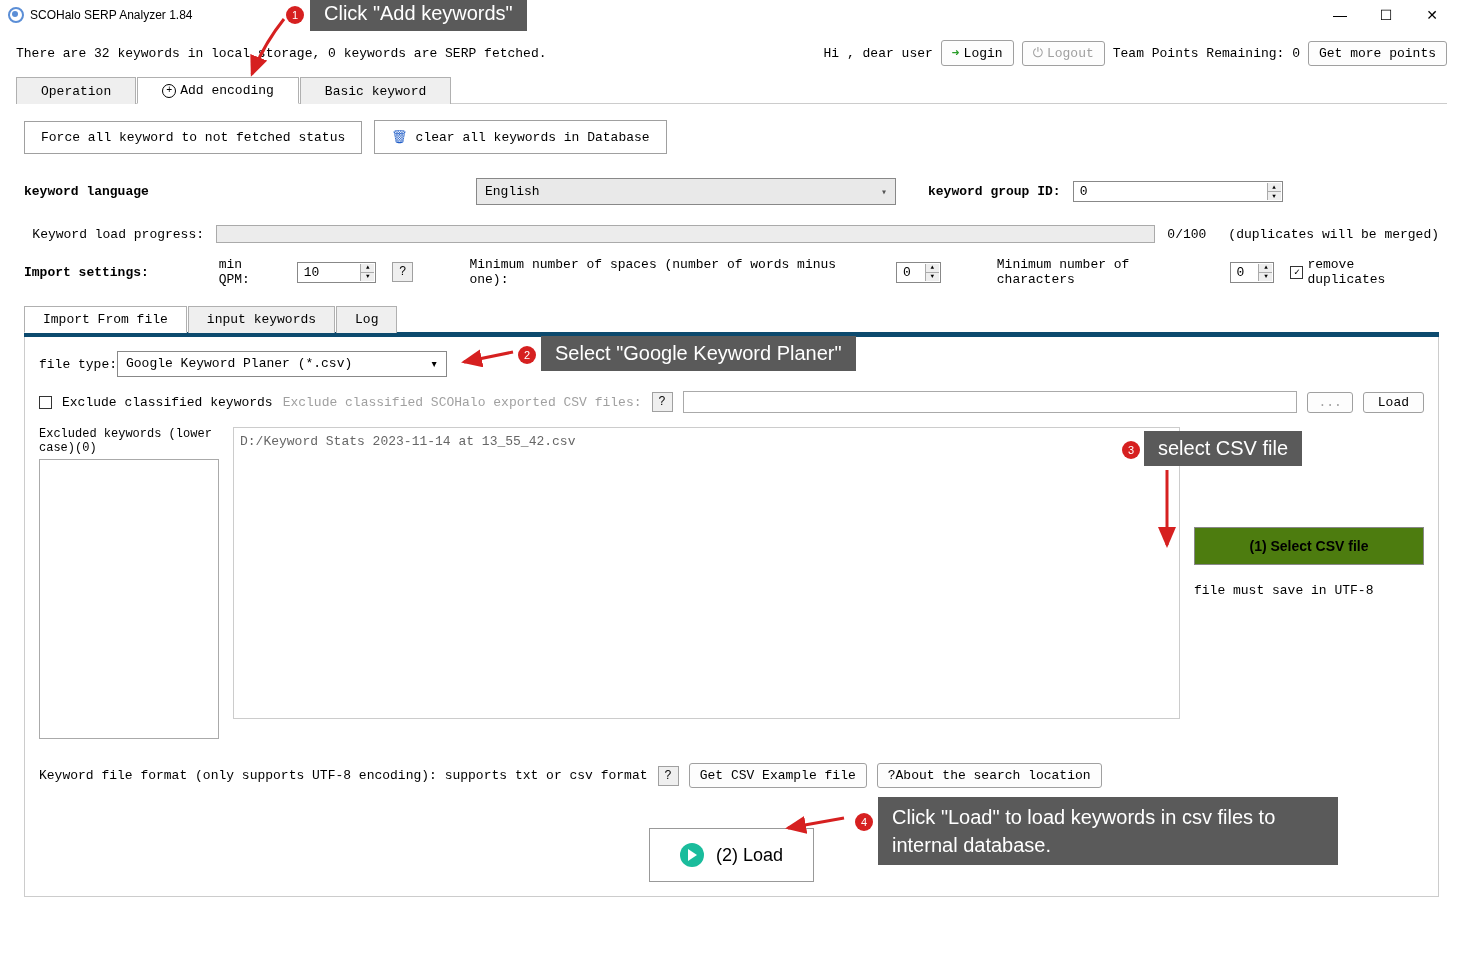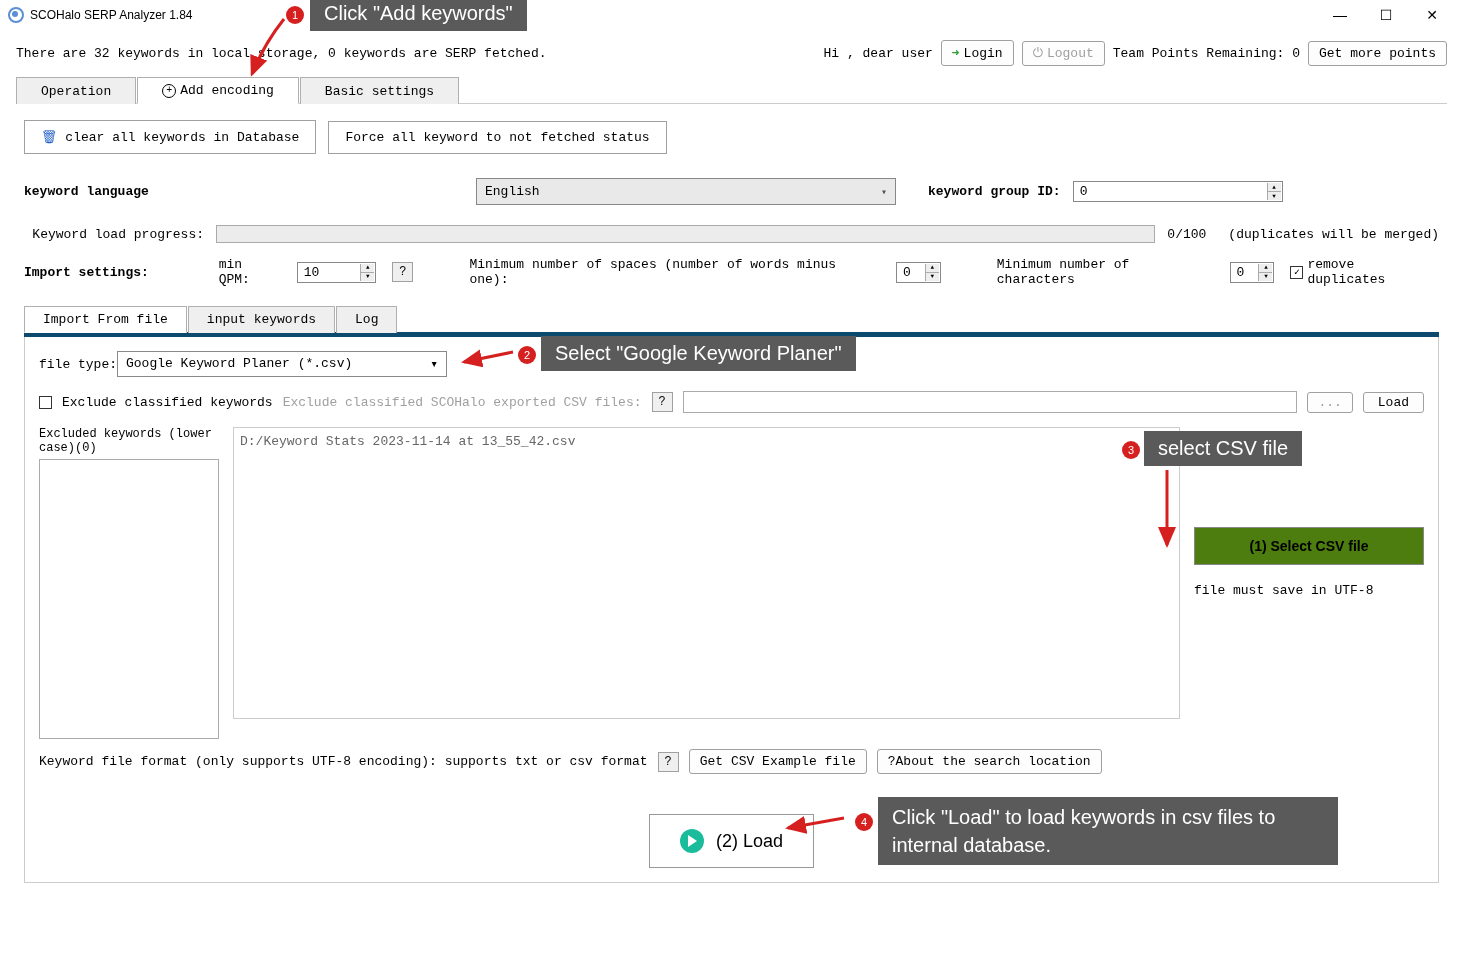--- a/index.html
+++ b/index.html
@@ -264,21 +264,21 @@
   width: 100%;
 }
 .utf-note {
   margin-top: 18px;
   font-size: 13px;
 }
 .format-row {
   display: flex;
   align-items: center;
   gap: 10px;
-  margin-top: 10px;
+  margin-top: 24px;
   font-size: 13px;
 }
 .load-row {
   display: flex;
   justify-content: center;
   margin-top: 40px;
 }
 .load-btn {
   border: 1px solid #999;
   background: #fff;
@@ -355,31 +355,31 @@
     <span class="btn">Get more points</span>
   </span>
 </div>
 
 <div class="tabs">
   <div class="tab">Operation</div>
   <div class="tab active">
     <span class="plus-icon">+</span>
     <span>Add encoding</span>
   </div>
-  <div class="tab">Basic settings</div>
+  <div class="tab">Basic keyword</div>
 </div>
 
 <div class="content">
 
   <div class="row">
+    <button class="wide-btn">Force all keyword to not fetched status</button>
     <button class="wide-btn">
       <span class="trash-icon">🗑</span>
       <span>clear all keywords in Database</span>
     </button>
-    <button class="wide-btn">Force all keyword to not fetched status</button>
   </div>
 
   <div class="row" style="margin-top:24px;">
     <span class="label" style="width:440px;">keyword language</span>
     <div class="select">
       <span>English</span>
       <span class="chev">▾</span>
     </div>
     <span class="label" style="margin-left:20px;">keyword group ID:</span>
     <div class="num-input" style="width:210px;">

